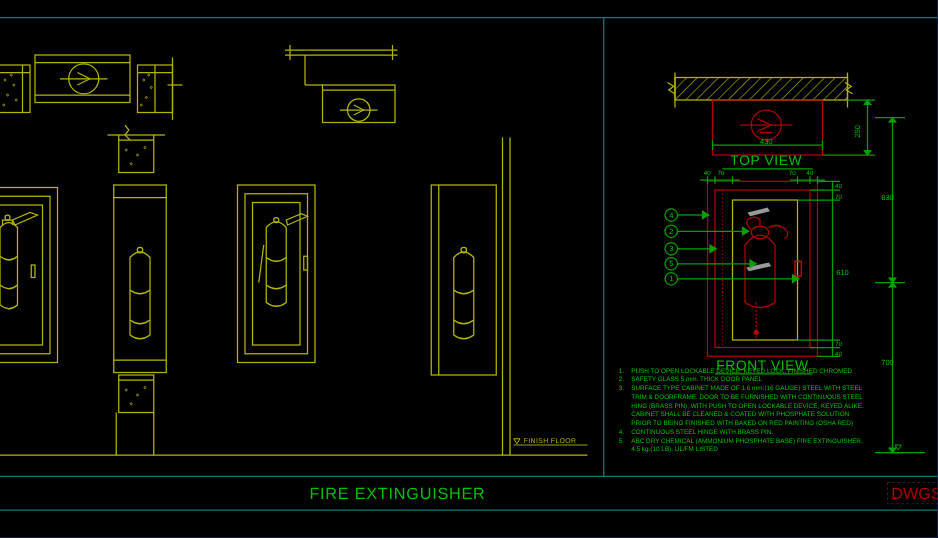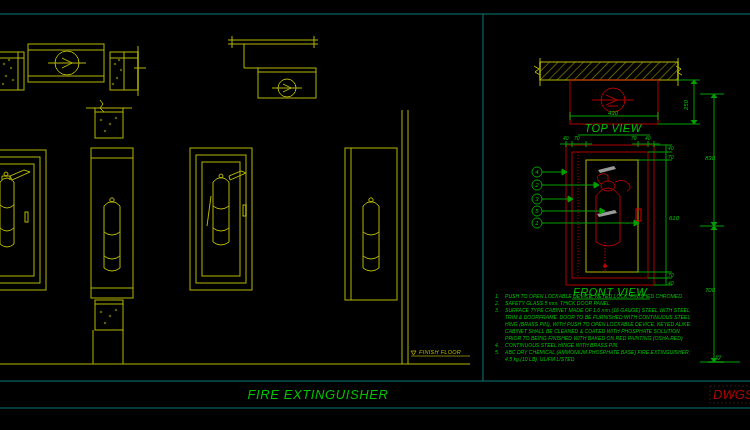--- a/index.html
+++ b/index.html
@@ -1,18 +1,18 @@
 <!DOCTYPE html>
 <html><head>
 <meta charset="utf-8">
 <style>
   html,body{margin:0;padding:0;background:#000;}
   body{width:750px;height:430px;overflow:hidden;position:relative;
        font-family:"Liberation Sans",sans-serif;}
-  .stage{position:absolute;inset:0;background:#1d4ed8;font-style:italic;}
+  .stage{position:absolute;inset:0;background:#1d4ed8;}
   svg{display:block;}
   .t{font-family:"Liberation Sans",sans-serif;}
 </style>
 </head>
 <body>
 
 <div class="stage">
 <svg width="750" height="430" viewBox="0 0 750 430">
   <defs>
     <pattern id="hatch" width="6" height="6" patternUnits="userSpaceOnUse" patternTransform="rotate(45)">

